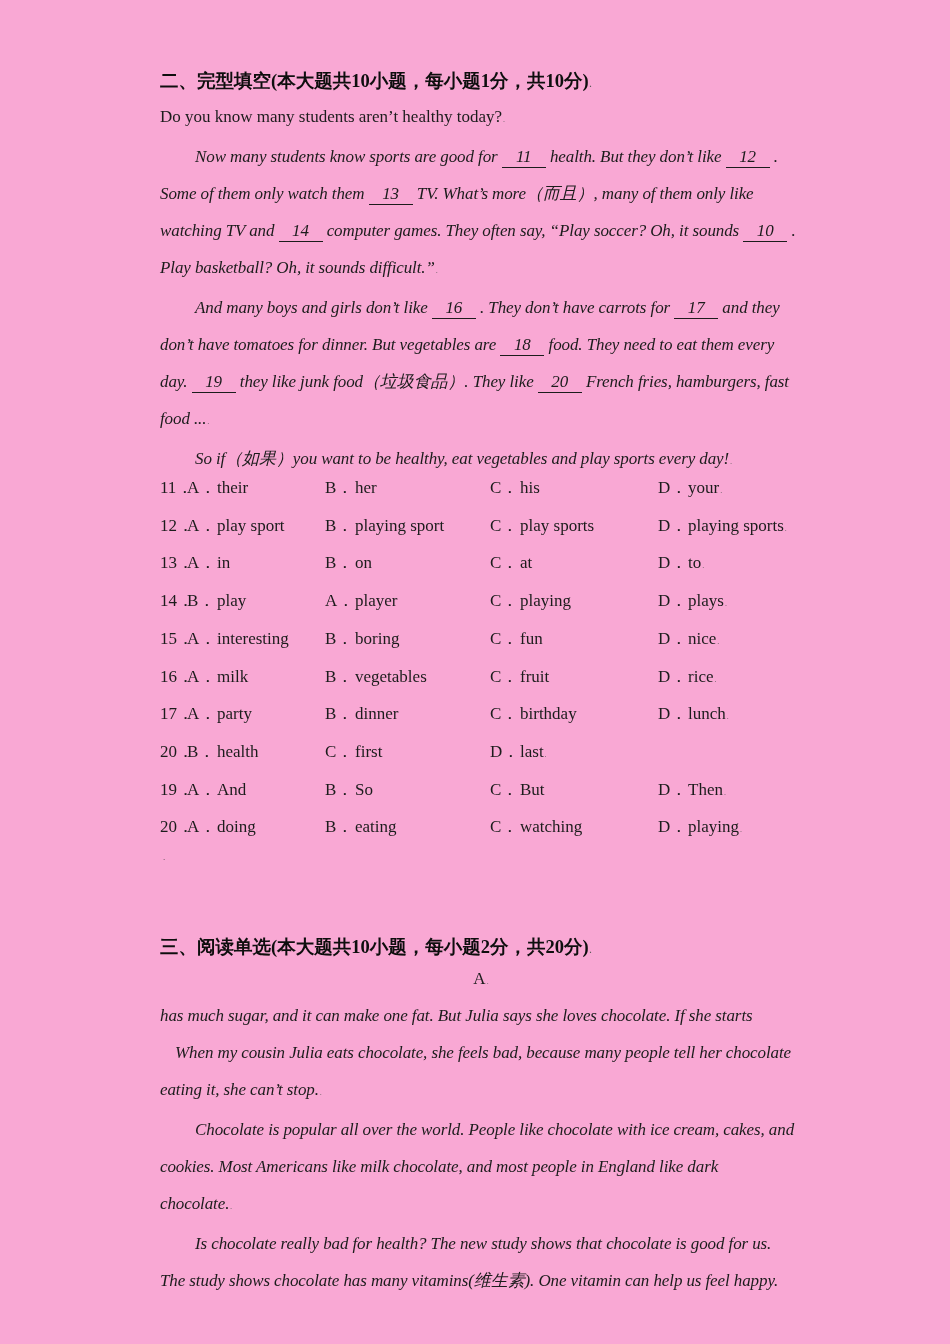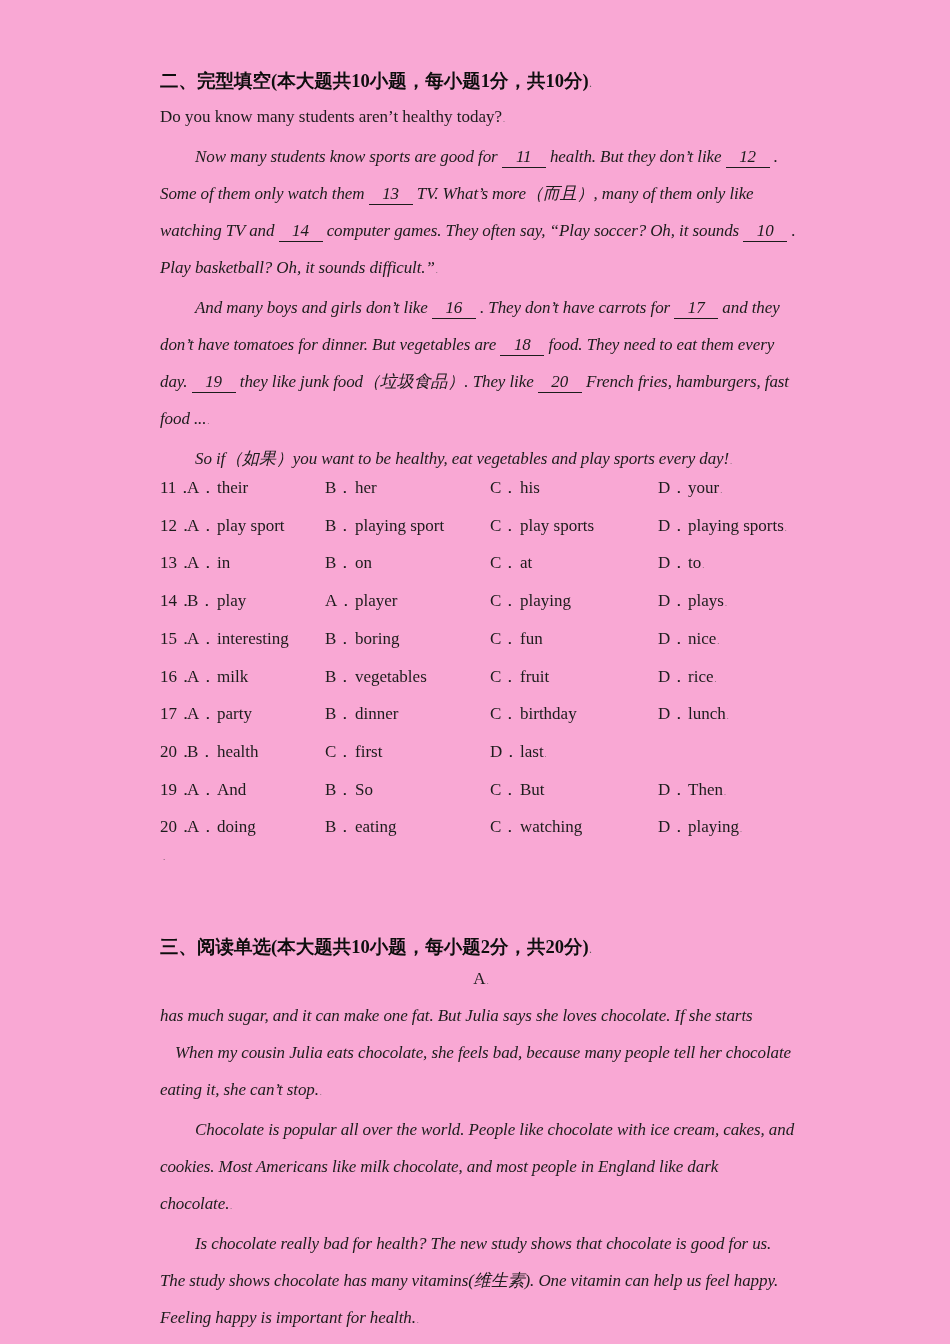--- a/index.html
+++ b/index.html
@@ -128,17 +128,16 @@
 
     <div class="passage" id="reading-passage">
         <div class="line">has much sugar, and it can make one fat. But Julia says she loves chocolate. If she starts</div>
         <div class="line ind-sm">When my cousin Julia eats chocolate, she feels bad, because many people tell her chocolate</div>
         <div class="line">eating it, she can’t stop.<span class="pmark">.</span></div>
         <div class="line ind">Chocolate is popular all over the world. People like chocolate with ice cream, cakes, and</div>
         <div class="line">cookies. Most Americans like milk chocolate, and most people in England like dark</div>
         <div class="line">chocolate.<span class="pmark">.</span></div>
         <div class="line ind">Is chocolate really bad for health? The new study shows that chocolate is good for us.</div>
         <div class="line">The study shows chocolate has many vitamins(维生素). One vitamin can help us feel happy.</div>
-        <div class="line">Feeling happy is important for health.<span class="pmark">.</span></div>
       </div>
 
   </div>
 </div>
 
 </body></html>

